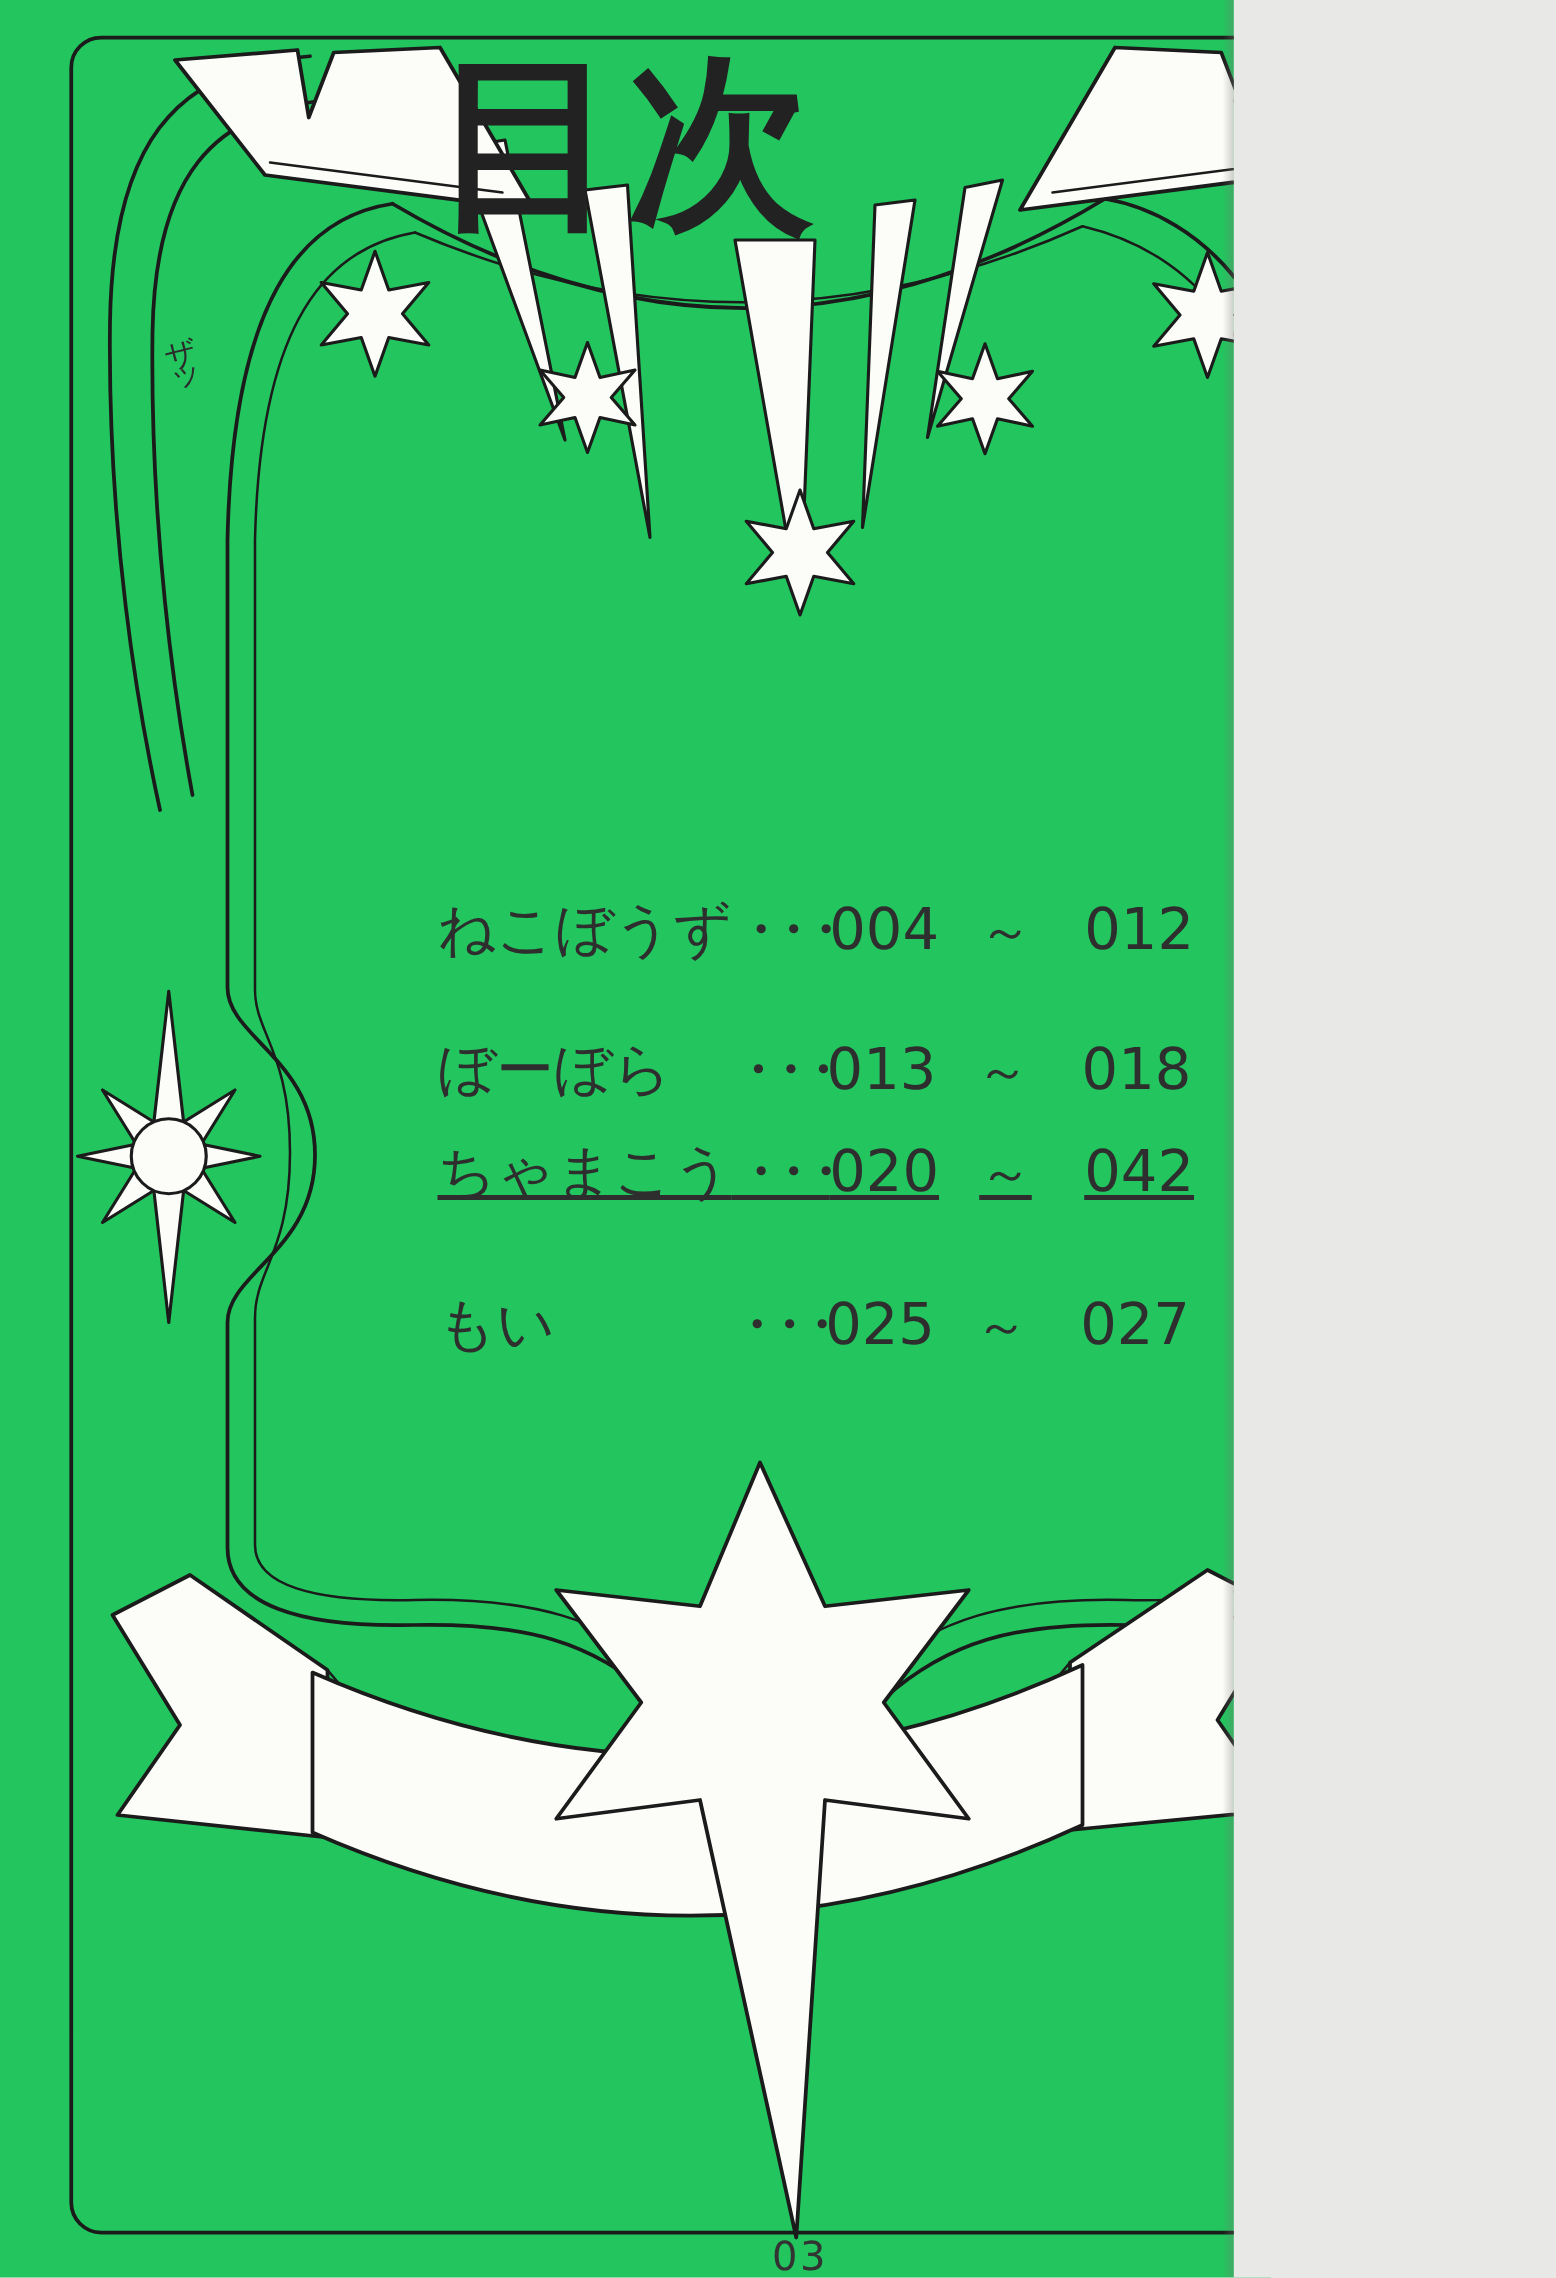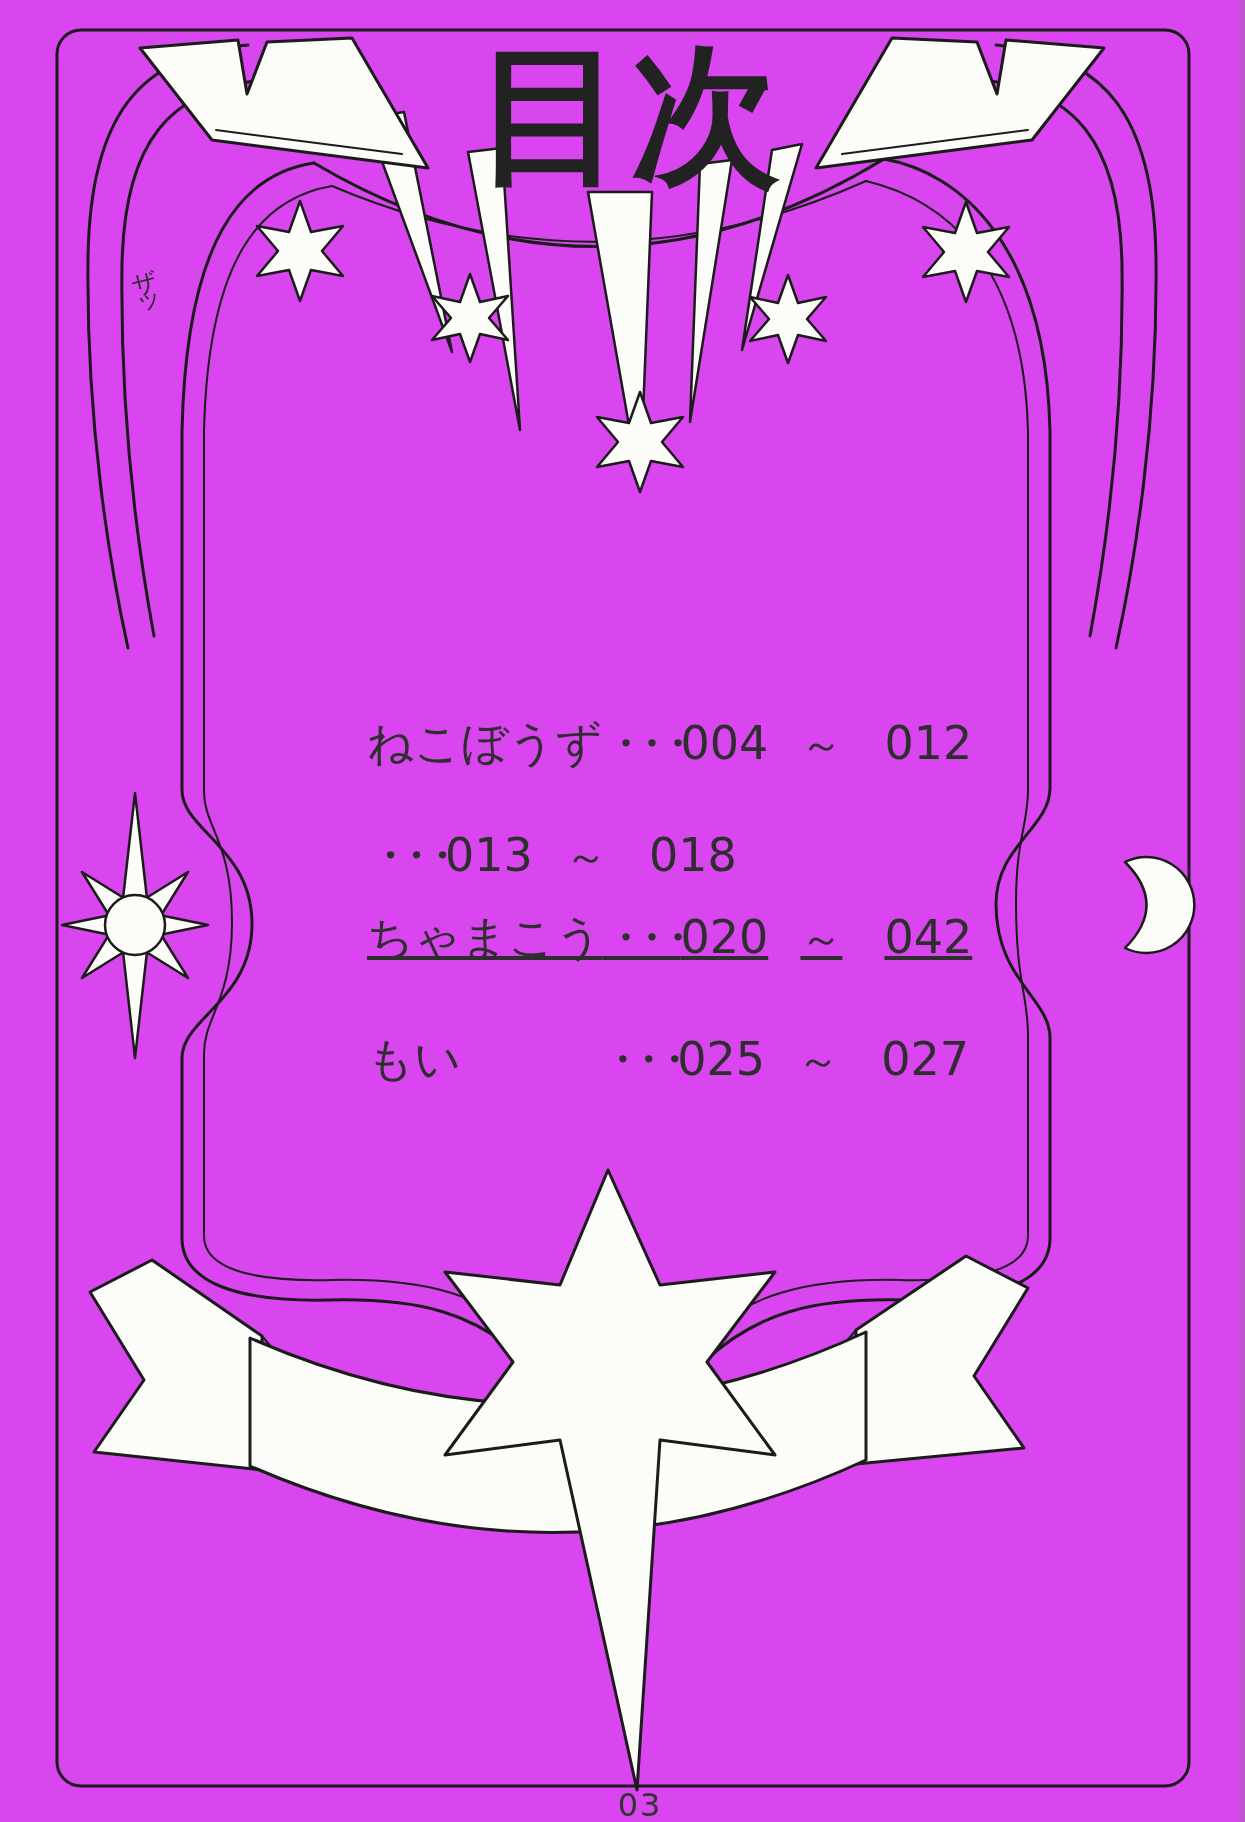--- a/index.html
+++ b/index.html
@@ -1,26 +1,26 @@
 <!DOCTYPE html>
 <html><head>
 <meta charset="utf-8">
 <style>
   html,body{margin:0;padding:0;background:#e8e8e6;}
   .page{
-    position:relative;width:1245px;height:1822px;background:#d946ef;
+    position:relative;width:987px;height:1822px;background:#22c55e;
     overflow:hidden;font-family:"DejaVu Sans",sans-serif;color:#2d2d2d;
   }
   .frame-svg{position:absolute;left:0;top:0;z-index:1;}
   .page-title{
     position:absolute;left:16px;right:0;top:40px;z-index:3;
     text-align:center;font-size:150px;font-weight:900;line-height:1.0;
     letter-spacing:4px;color:#222;
   }
-  .toc{position:absolute;left:367px;top:718px;z-index:3;}
+  .toc{position:absolute;left:350px;top:718px;z-index:3;}
   .toc-row{
     display:flex;align-items:baseline;font-size:46px;line-height:1.1;
     white-space:pre;color:#2e2e2e;
   }
   .toc-row + .toc-row{margin-top:61px;}
   .toc-row:nth-child(3){margin-top:32px;text-decoration:underline;}
   .toc-row:nth-child(4){margin-top:71px;align-items:flex-end;}
   .jlabel{flex:0 0 232px;overflow:visible;}
   .dots{flex:0 0 74px;letter-spacing:-20px;}
   .num{flex:0 0 92px;}
@@ -128,20 +128,21 @@
 
   <div class="toc">
     <div class="toc-row">
       <span class="jlabel">ねこぼうず</span>
       <span class="dots">・・・</span>
       <span class="num">004</span>
       <span class="tilde">～</span>
       <span class="endnum">012</span>
     </div>
     <div class="toc-row">
+      <span class="jlabel">ぼーぼら　</span>
       <span class="dots">・・・</span>
       <span class="num">013</span>
       <span class="tilde">～</span>
       <span class="endnum">018</span>
     </div>
     <div class="toc-row">
       <span class="jlabel">ちゃまこう</span>
       <span class="dots">・・・</span>
       <span class="num">020</span>
       <span class="tilde">～</span>

